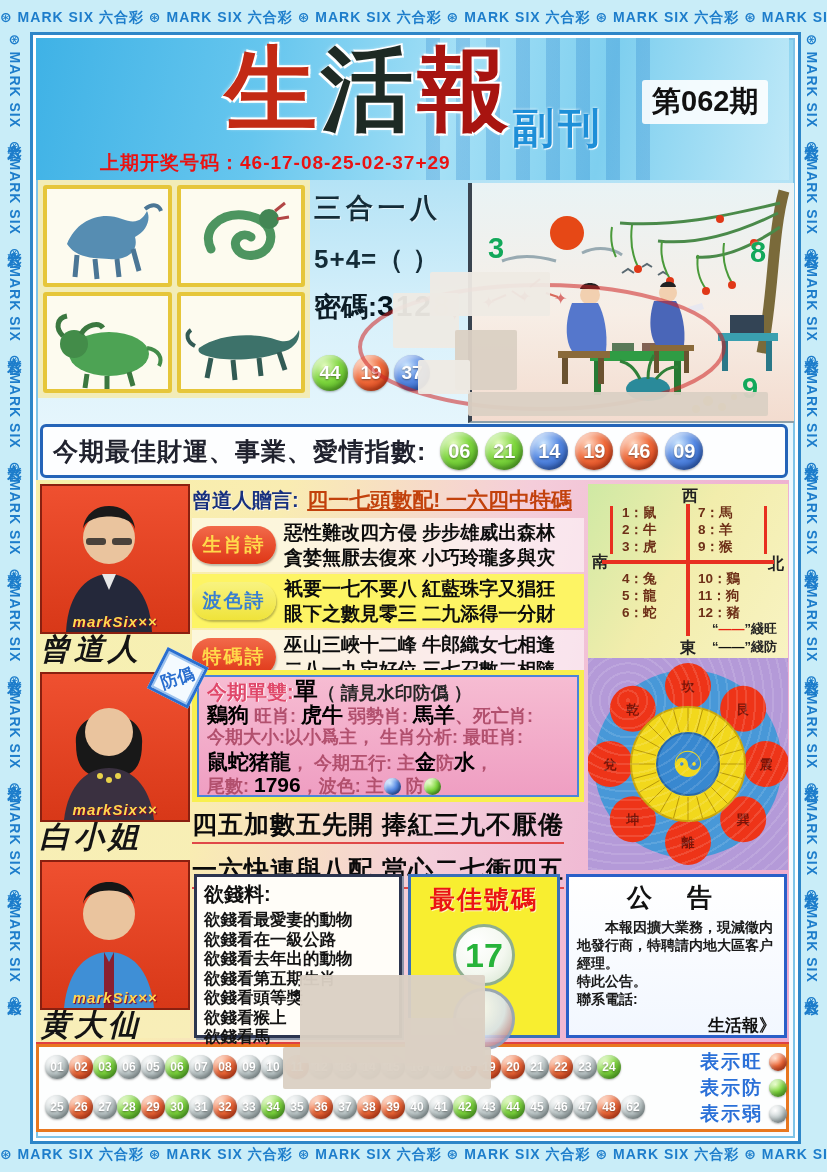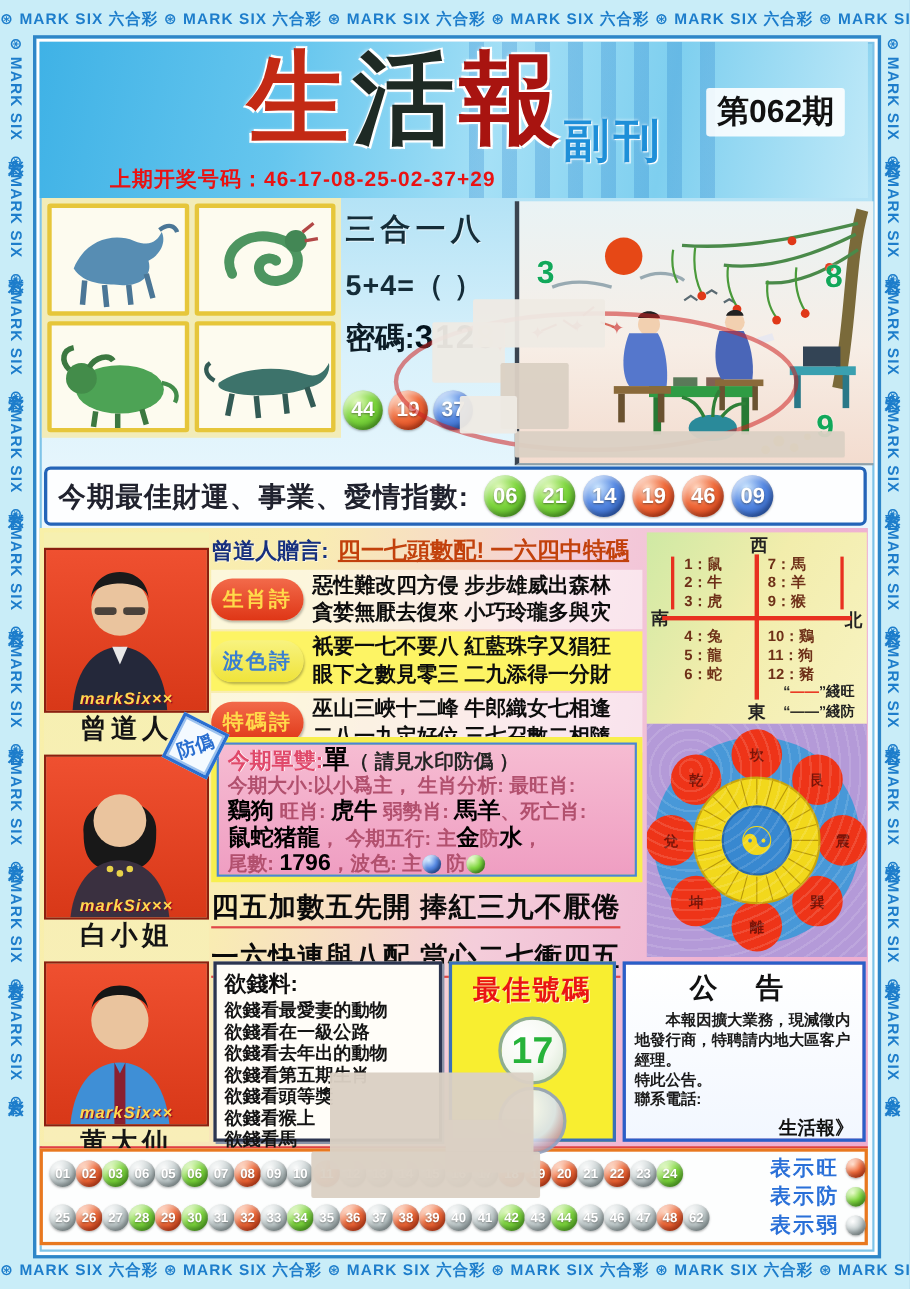--- a/index.html
+++ b/index.html
@@ -33,23 +33,23 @@
   .topballs{position:absolute;left:312px;top:355px;display:flex;gap:5px;}
   
   .scene{position:absolute;left:468px;top:183px;width:322px;height:238px;background:linear-gradient(#e9f3f5,#f7eee6 55%,#f3dccf);border-left:4px solid #3a4450;border-bottom:2px solid #8fa0a8;}
   
   .idxrow{position:absolute;left:40px;top:424px;width:748px;height:54px;background:#fdfeff;border:3px solid #2464b8;border-radius:6px;box-sizing:border-box;display:flex;align-items:center;padding:0 10px;}
   .idxlabel{font-size:25px;font-weight:900;color:#20222e;letter-spacing:1px;text-shadow:1px 1px 0 #fff;margin-right:14px;}
   .idxballs{display:flex;gap:7px;}
   
   .mainband{position:absolute;left:36px;top:480px;width:753px;height:562px;border-bottom:3px solid #e04040;background:linear-gradient(105deg,#f8f0a8,#f9ecb2 28%,#f4cdda 55%,#efb4d2 78%,#eeaccf);}
   .expcol{position:absolute;left:40px;top:484px;width:150px;height:554px;background:linear-gradient(#f6f0b0,#f8eeb8);}
-  .photo{position:relative;width:150px;height:150px;margin:14px auto 0;background:linear-gradient(#ef5030,#d83818);border:2px solid #8a2010;box-sizing:border-box;overflow:hidden;}
+  .photo{position:relative;width:150px;height:150px;margin:0 auto 0;background:linear-gradient(#ef5030,#d83818);border:2px solid #8a2010;box-sizing:border-box;overflow:hidden;}
   .wordmark{position:absolute;left:0;bottom:2px;width:100%;text-align:center;font-style:italic;font-weight:900;font-size:15px;color:#ffd84e;text-shadow:1px 1px 1px #802;letter-spacing:1px;}
-  .expname{width:100%;text-align:center;font-size:24px;font-weight:900;color:#141414;line-height:30px;letter-spacing:4px;}
+  .expname{width:100%;font-size:30px;font-weight:900;color:#141414;line-height:30px;letter-spacing:4px;font-style:italic;}
   .fakeproof{position:absolute;left:146px;top:648px;width:56px;height:56px;transform:rotate(-18deg);z-index:30;}
   .fakeproof .dia{width:40px;height:40px;margin:8px;background:#f4faff;border:3px solid #2a6fd0;box-shadow:inset 0 0 0 2px #9cc2ee;transform:rotate(45deg);display:flex;align-items:center;justify-content:center;}
   .fakeproof .dia span{transform:rotate(-45deg);font-size:17px;font-weight:900;color:#2a6fd0;white-space:nowrap;}
   
   .quote{position:absolute;left:192px;top:486px;white-space:nowrap;}
   .quote .ql{font-size:20px;font-weight:900;color:#17307e;text-shadow:1px 1px 0 rgba(255,255,255,.7);}
   .quote .qv{font-size:21px;font-weight:900;color:#c2410c;margin-left:4px;text-decoration:underline;}
   .poem{position:absolute;left:192px;width:392px;height:54px;display:flex;align-items:center;background:rgba(255,255,255,.55);}
   .poem.band{background:#fdf464;}
   .badge{flex:0 0 84px;height:38px;border-radius:19px;display:flex;align-items:center;justify-content:center;font-size:19px;font-weight:900;letter-spacing:2px;margin-right:8px;box-shadow:1px 2px 2px rgba(0,0,0,.25);}
@@ -345,22 +345,22 @@
         <div class="plines">
           <div>巫山三峽十二峰 牛郎織女七相逢</div>
           <div>二八一九定好位 三七召數二相隨</div>
         </div>
       </div>
     </div>
 
   <div class="anabox">
     <div class="anain">
         <div class="ana-row"><span class="seg-label">今期單雙:</span><span class="seg-big">單</span><span class="seg-dark">（ 請見水印防僞 ）</span></div>
+        <div class="ana-row"><span class="seg-strong">鷄狗</span><span class="seg-faded"> 旺肖: </span><span class="seg-strong">虎牛</span><span class="seg-faded"> 弱勢肖: </span><span class="seg-strong">馬羊</span><span class="seg-faded">、死亡肖:</span></div>
         <div class="ana-row"><span class="seg-faded">今期大小:以小爲主， 生肖分析: 最旺肖:</span></div>
-        <div class="ana-row"><span class="seg-strong">鷄狗</span><span class="seg-faded"> 旺肖: </span><span class="seg-strong">虎牛</span><span class="seg-faded"> 弱勢肖: </span><span class="seg-strong">馬羊</span><span class="seg-faded">、死亡肖:</span></div>
         <div class="ana-row"><span class="seg-strong">鼠蛇猪龍</span><span class="seg-faded">， 今期五行: 主</span><span class="seg-strong">金</span><span class="seg-faded">防</span><span class="seg-strong">水</span><span class="seg-faded">，</span></div>
         <div class="ana-row"><span class="seg-faded">尾數: </span><span class="seg-strong">1796</span><span class="seg-faded">，波色: 主</span><span class="miniball blue"></span><span class="seg-faded">  防</span><span class="miniball green"></span></div>
       </div>
   </div>
 
   <div class="midpoem">
       <div><span class="mp-line">四五加數五先開 捧紅三九不厭倦</span></div>
       <div><span class="mp-line">一六快連與八配 當心二七衝四五</span></div>
     </div>
 

